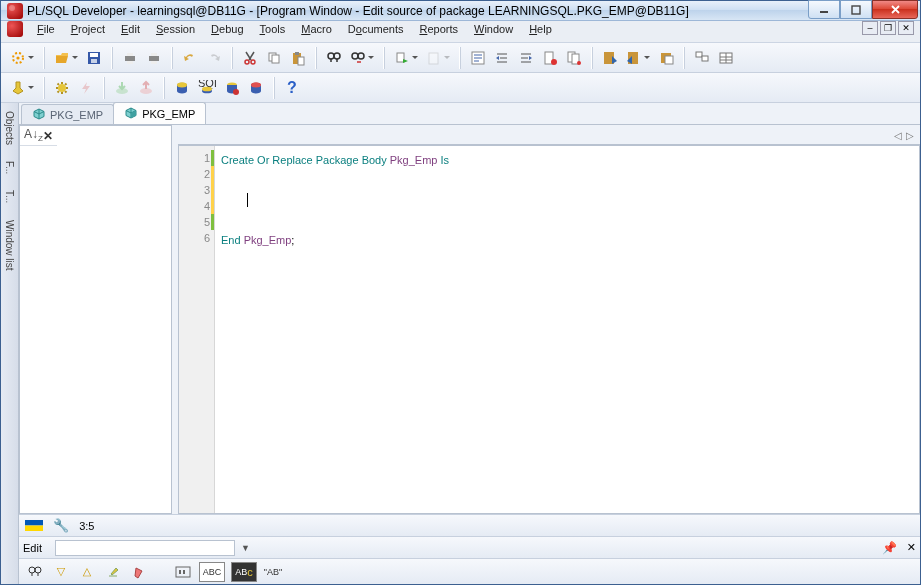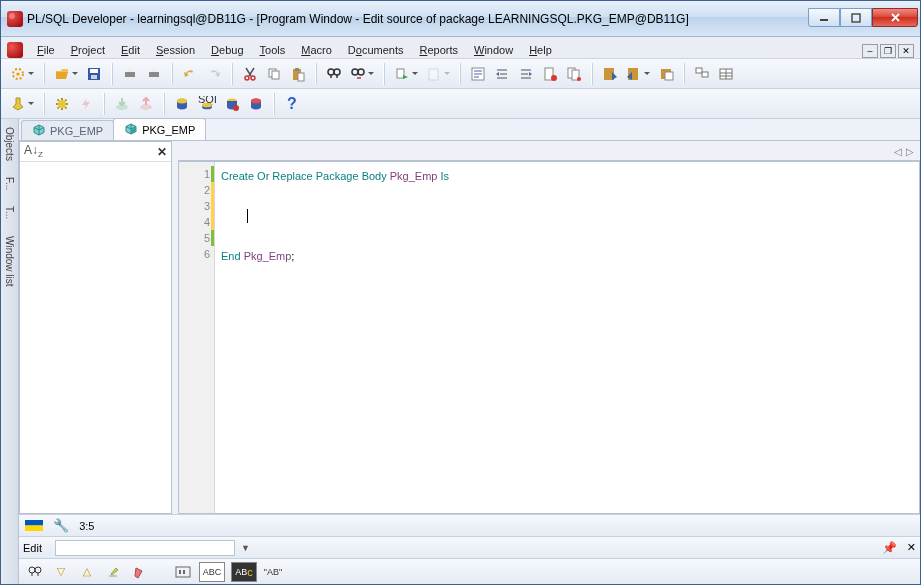--- a/index.html
+++ b/index.html
@@ -1,28 +1,28 @@
 <!DOCTYPE html>
 <html><head>
 <meta charset="utf-8">
 <style>
 *{box-sizing:border-box;margin:0;padding:0;font-family:"Segoe UI",Tahoma,sans-serif;font-size:11px}
 body{background:#3d6099;width:921px;height:585px;overflow:hidden;padding:0}
 .win{width:921px;height:585px;background:#fff;display:flex;flex-direction:column;border:1px solid #3c6090}
 
-.titlebar{height:36px;background:linear-gradient(#e8f0fa,#cfe0f3 45%,#bcd2eb 46%,#d8e6f5);display:flex;align-items:center;padding:0 2px;border-bottom:1px solid #9db7d7}
+.titlebar{height:20px;background:linear-gradient(#e8f0fa,#cfe0f3 45%,#bcd2eb 46%,#d8e6f5);display:flex;align-items:center;padding:0 2px;border-bottom:1px solid #9db7d7}
 .titlebar .appicon{width:16px;height:16px;margin:0 4px;background:radial-gradient(circle at 30% 30%,#e55,#900);border-radius:3px;position:relative}
 .titlebar .appicon::after{content:"";position:absolute;left:2px;top:2px;width:6px;height:6px;background:#fff4;border-radius:50%}
 .titlebar .title{flex:1;color:#000;font-size:12px}
 .titlebar .wbtns{display:flex;gap:0}
 .wbtn{width:32px;height:19px;border:1px solid #7a9ec7;background:linear-gradient(#f5f9fe,#cfe0f3);display:flex;align-items:center;justify-content:center;font-size:11px;margin-top:-2px}
 .wbtn.min{border-radius:0 0 0 3px}
 .wbtn.close{background:linear-gradient(#f08985,#dd4b39 45%,#c92d1a 46%,#e8675a);color:#fff;border-radius:0 0 3px 0;width:46px;border-color:#8b3028}
 
-.menubar{height:22px;background:#eaeef4;display:flex;align-items:flex-end;padding:0 6px;border-bottom:1px solid #ccd5e3}
+.menubar{height:22px;background:#eaeef4;display:flex;align-items:flex-start;padding:0 6px;border-bottom:1px solid #ccd5e3}
 .menubar .micon{width:16px;height:16px;margin-right:6px;background:radial-gradient(circle at 30% 30%,#e55,#900);border-radius:3px}
 .menubar .m{padding:2px 8px;cursor:default;color:#222}
 .menubar .m u{text-decoration:underline}
 .menubar .spacer{flex:1}
 .menubar .innerbtn{width:16px;height:14px;border:1px solid #99a;background:#e8ecf4;margin-left:2px;display:flex;align-items:center;justify-content:center;font-size:9px}
 
 .toolrow{height:30px;background:linear-gradient(#f6f8fc,#e5ebf4);display:flex;align-items:center;padding:2px 6px;border-bottom:1px solid #c7d0de;gap:2px}
 .sep{width:2px;height:22px;background:#c7d0de;margin:0 4px;border-left:1px solid #fff}
 .tbtn{min-width:22px;height:22px;display:flex;align-items:center;justify-content:center;padding:0 2px;border:1px solid transparent;border-radius:2px}
 .tbtn svg{display:block}
@@ -34,21 +34,21 @@
 .vtab{writing-mode:vertical-rl;text-orientation:mixed;font-size:10px;color:#444;padding:4px 1px;cursor:default}
 
 .main{flex:1;display:flex;flex-direction:column;min-width:0}
 .filetabs{height:22px;background:#eef2f8;display:flex;align-items:flex-end;padding:0 2px;border-bottom:1px solid #b8c2d0}
 .ftab{height:20px;display:flex;align-items:center;gap:4px;padding:0 10px;background:#e6ebf3;border:1px solid #b8c2d0;border-bottom:none;border-radius:3px 3px 0 0;margin-right:-1px;color:#5a6575}
 .ftab.active{background:#fdfdfd;color:#000;height:22px}
 .ftab .ticon{width:14px;height:14px;display:inline-block}
 .cubeicon{position:relative;width:14px;height:14px}
 .cubeicon svg{width:14px;height:14px}
 .split{flex:1;display:flex;min-height:0}
-.left{width:153px;background:#fff;border:1px solid #b8c2d0;display:flex;flex-direction:column}
+.left{width:153px;background:#fff;border:1px solid #b8c2d0;display:flex;flex-direction:row}
 .left .lhead{height:20px;border-bottom:1px solid #d7dde6;display:flex;align-items:center;padding:0 4px;justify-content:space-between}
 .left .lhead .sorticon{font-size:12px;color:#555}
 .left .lhead .closex{font-size:12px;color:#333;font-weight:bold;cursor:default}
 .left .lbody{flex:1}
 .gap{width:6px}
 .editorwrap{flex:1;display:flex;flex-direction:column;min-width:0}
 .edtop{height:20px;background:#eef2f8;border-bottom:1px solid #b8c2d0;display:flex;justify-content:flex-end;align-items:center;padding:0 4px}
 .tinyarrow{width:10px;height:10px;font-size:10px;color:#777;margin-left:2px}
 .editor{flex:1;display:flex;background:#fff;border:1px solid #b8c2d0;min-height:0}
 .gutter{width:36px;background:#f0f0f0;border-right:1px solid #d7d7d7;text-align:right;padding:4px 4px;color:#888;font-family:Consolas,monospace;font-size:12px;line-height:16px;position:relative}

